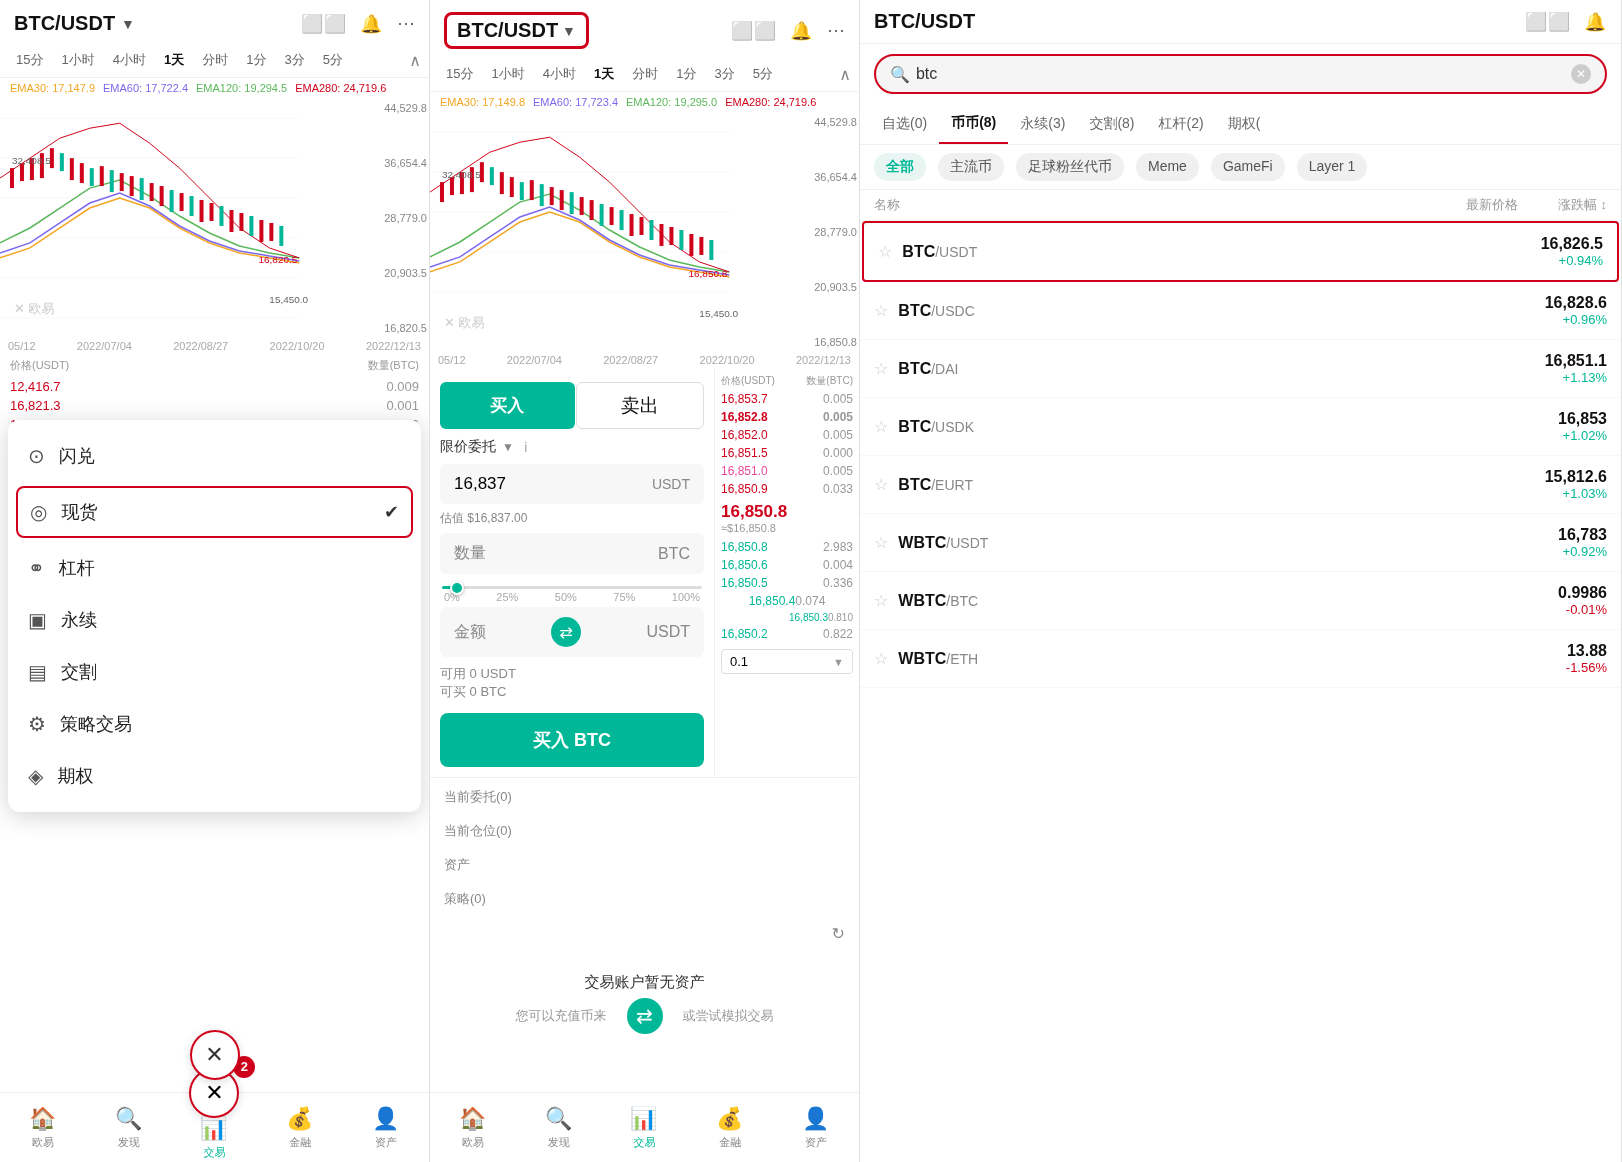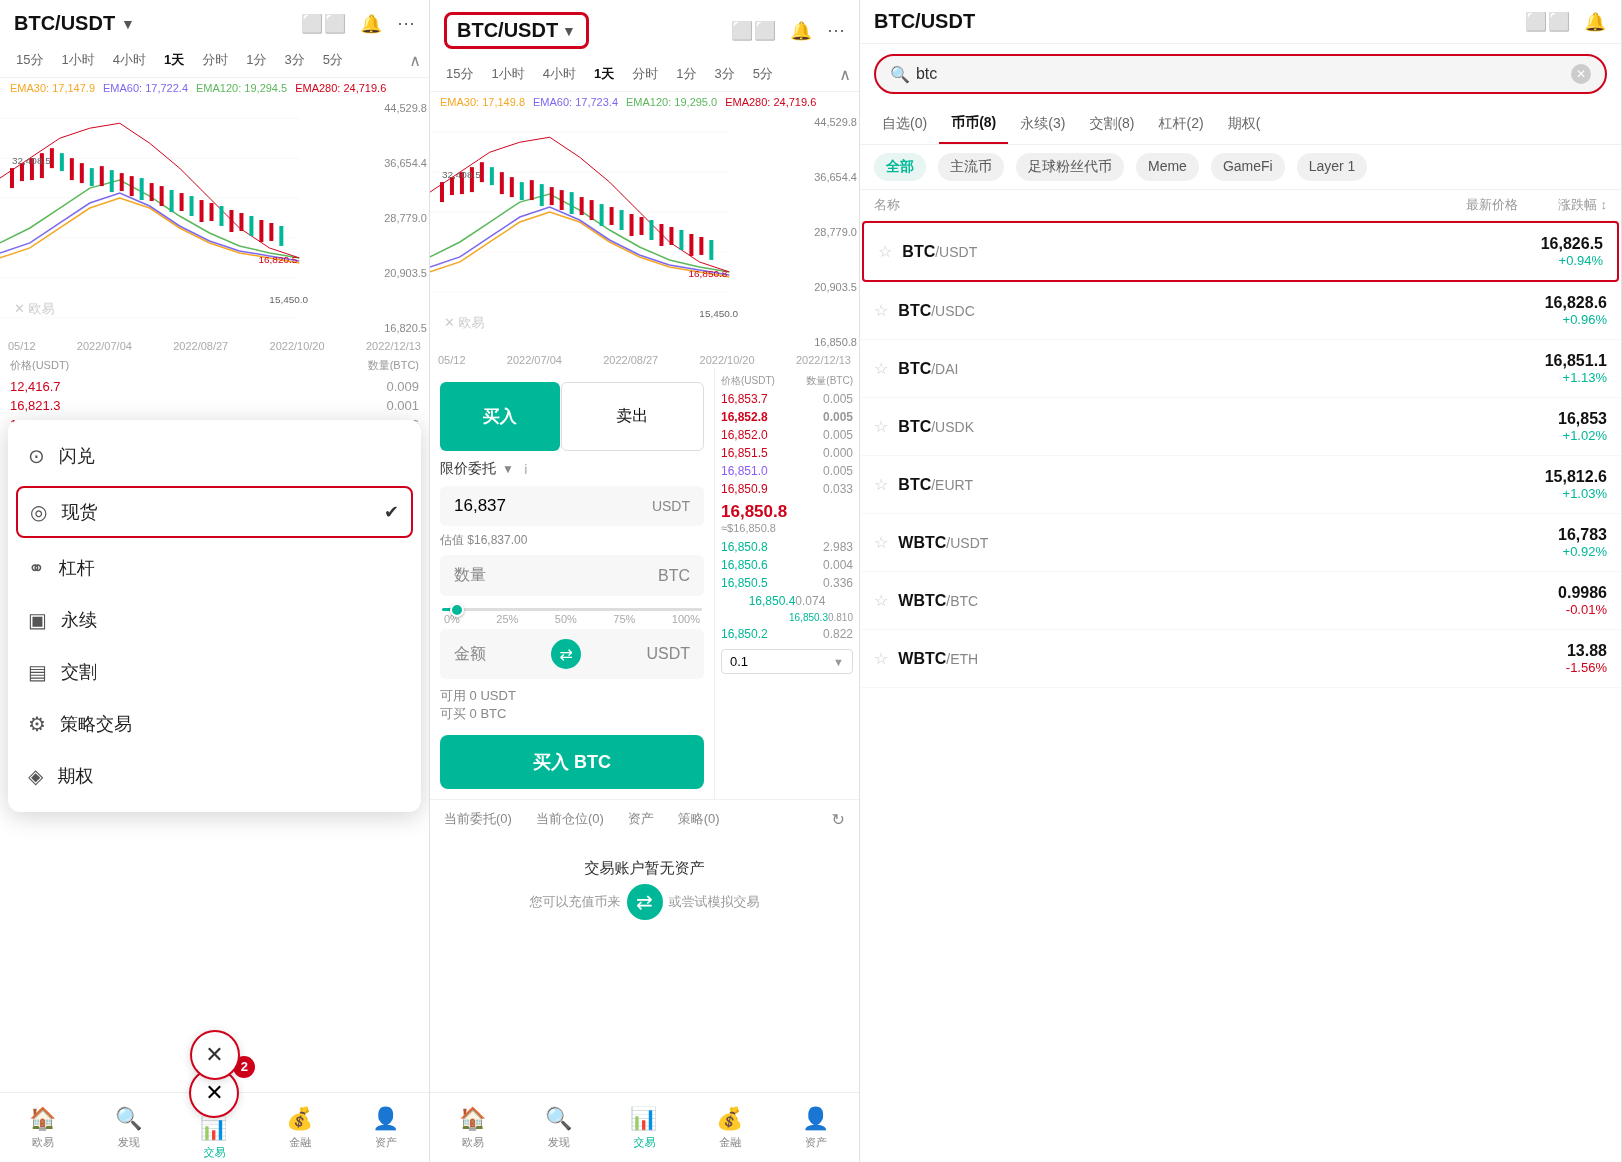--- a/index.html
+++ b/index.html
@@ -124,22 +124,22 @@
       font-size: 17px;
       font-weight: 600;
       cursor: pointer;
     }
     .btn-sell {
       flex: 1;
       background: #fff;
       color: #111;
       border: 1px solid #ddd;
       border-radius: 6px;
-      padding: 23px;
-      font-size: 16px;
+      padding: 8px;
+      font-size: 19px;
       cursor: pointer;
     }
 
     
     .order-type-row {
       display: flex;
       align-items: center;
       gap: 6px;
       margin-bottom: 8px;
       font-size: 14px;
@@ -472,25 +472,26 @@
       display: flex;
       justify-content: space-between;
       padding: 2px 8px;
       font-size: 11px;
       color: #aaa;
     }
 
     
     .commission-tabs {
       display: flex;
-      gap: 24px;
+      gap: 16px;
       padding: 10px 14px;
       font-size: 13px;
       color: #888;
       border-top: 1px solid #f0f0f0;
+      flex-direction: column;
     }
     .commission-tab { cursor: pointer; }
     .comm-icon { margin-left: auto; color: #888; font-size: 16px; }
 
     
     .no-assets {
       text-align: center;
       padding: 20px 14px;
       color: #888;
       font-size: 14px;
@@ -889,21 +890,21 @@
       </div>
       <div style="display:flex;justify-content:space-between;font-size:12px;padding:2px 6px;">
         <span style="color:#d0021b;">16,852.0</span>
           <span style="color:#999;">0.005</span>
       </div>
       <div style="display:flex;justify-content:space-between;font-size:12px;padding:2px 6px;">
         <span style="color:#d0021b;">16,851.5</span>
           <span style="color:#999;">0.000</span>
       </div>
       <div style="display:flex;justify-content:space-between;font-size:12px;padding:2px 6px;">
-        <span style="color:#8b5cf6;">16,851.0</span>
+        <span style="color:#ec4899;">16,851.0</span>
           <span style="color:#999;">0.005</span>
       </div>
       <div style="display:flex;justify-content:space-between;font-size:12px;padding:2px 6px;">
         <span style="color:#d0021b;">16,850.9</span>
           <span style="color:#999;">0.033</span>
       </div>
 
       <div style="padding:4px 6px;">
         <div style="font-size:17px;font-weight:700;color:#d0021b;">16,850.8</div>
         <div style="font-size:11px;color:#999;">≈$16,850.8</div>
@@ -946,21 +947,21 @@
   <div class="commission-tabs" style="margin-top:auto;">
     <span class="commission-tab">当前委托(0)</span>
     <span class="commission-tab">当前仓位(0)</span>
     <span class="commission-tab">资产</span>
     <span class="commission-tab">策略(0)</span>
     <span class="comm-icon">↻</span>
   </div>
 
   <div class="no-assets">
     <div class="no-assets-title">交易账户暂无资产</div>
-    <div style="display:flex;align-items:center;justify-content:center;gap:6px;margin-top:6px;">
+    <div style="display:flex;align-items:center;justify-content:center;gap:20px;margin-top:6px;">
       <span style="font-size:13px;color:#999;">您可以充值币来</span>
       <div class="transfer-arrows" style="width:36px;height:36px;font-size:20px;">⇄</div>
       <span style="font-size:13px;color:#999;">或尝试模拟交易</span>
     </div>
   </div>
 
   <div class="bottom-tabs">
     <div class="bottom-tab-item">
       <span class="bottom-tab-icon">🏠</span>
       <span class="bottom-tab-label">欧易</span>

